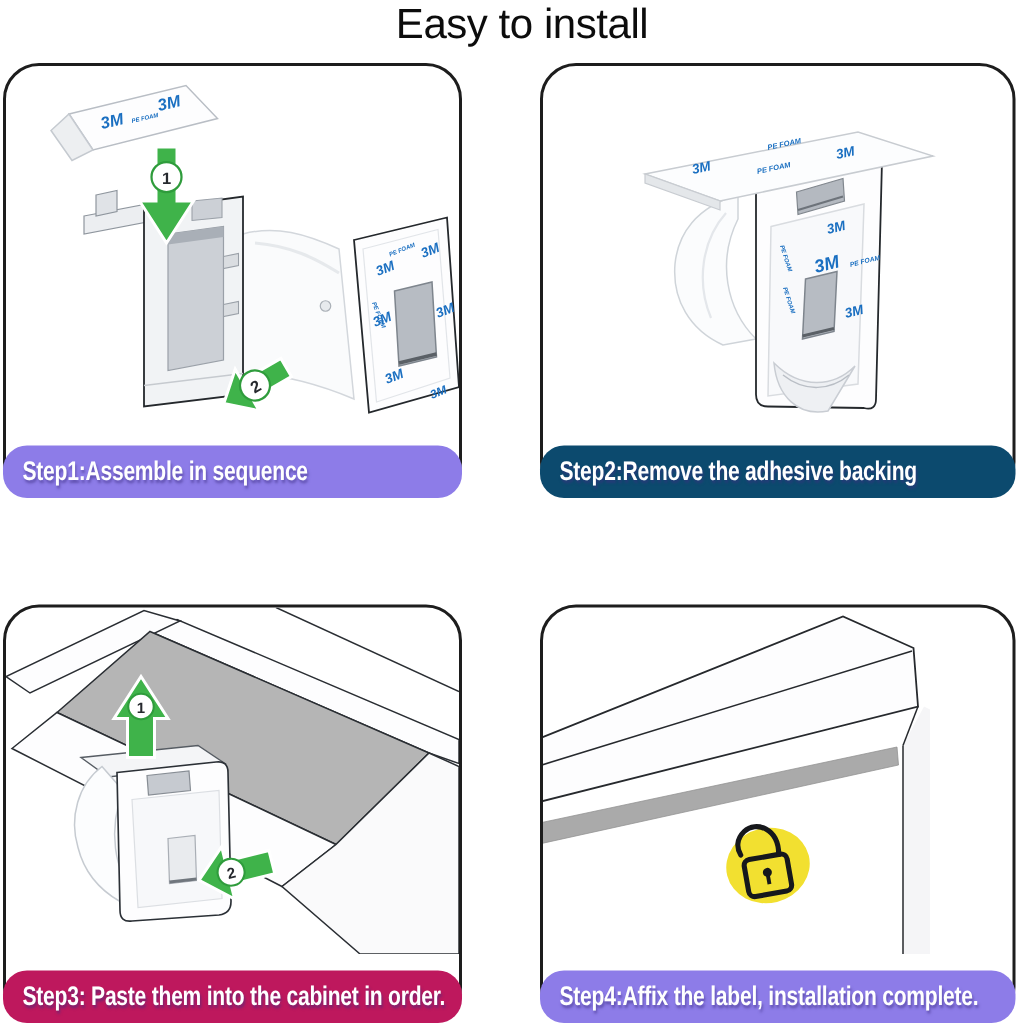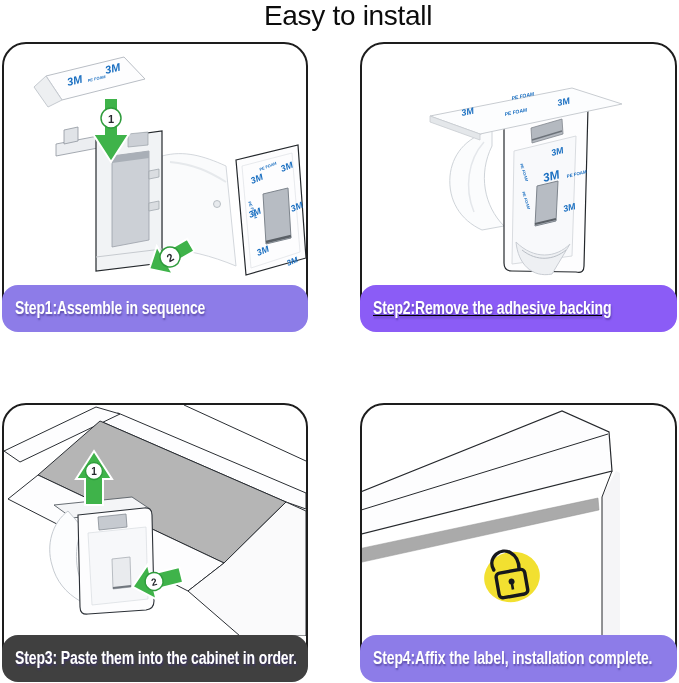--- a/index.html
+++ b/index.html
@@ -18,21 +18,21 @@
   .p1 { left:2px;  top:42px;  width:302px; height:286px; }
   .p2 { left:360px; top:42px; width:313px; height:286px; }
   .p3 { left:2px;  top:403px; width:302px; height:275px; }
   .p4 { left:360px; top:403px; width:313px; height:275px; }
   .canvas {
     position:absolute; left:0; top:0; right:0; bottom:44px;
     overflow:hidden; border-radius:22px 22px 0 0;
   }
   .canvas svg { display:block; width:100%; height:100%; }
   .banner {
-    position:absolute; left:-2px; right:-2px; bottom:-2px; height:47px;
+    position:absolute; left:-2px; right:-2px; bottom:-2px; height:35px;
     border-radius:16px; display:flex; align-items:center;
     padding-left:13px; box-sizing:border-box;
   }
   .banner-label {
     font-size:18px; font-weight:bold; color:#ffffff; white-space:nowrap;
     letter-spacing:-0.2px; transform:scaleX(0.78); transform-origin:0 50%;
     text-shadow:1px 2px 2px rgba(61,45,130,0.55);
   }
   svg text { font-family:"Liberation Sans", sans-serif; user-select:none; }
   .brand-t { font-weight:bold; font-style:italic; }
@@ -140,21 +140,21 @@
         <g>
           <polygon points="68,72 210,44 260,60 118,90" fill="#fcfdfe" stroke="#c8ccd1" stroke-width="1"></polygon>
           <polygon points="68,72 118,90 118,96 68,78" fill="#e4e7ea" stroke="#c8ccd1" stroke-width="0.8"></polygon>
           <text class="brand-t" x="100" y="72" font-size="9" transform="rotate(-12 100 72)" fill="#1a6fc1">3M</text>
           <text class="mat-t" x="150" y="56" font-size="5" transform="rotate(-12 150 56)" fill="#1a6fc1">PE FOAM</text>
           <text class="mat-t" x="143" y="72" font-size="5" transform="rotate(-12 143 72)" fill="#1a6fc1">PE FOAM</text>
           <text class="brand-t" x="196" y="62" font-size="9" transform="rotate(-12 196 62)" fill="#1a6fc1">3M</text>
         </g>
       </svg>
     </div>
-    <div class="banner" style="background-color: #8b5cf6; text-decoration: underline;">
+    <div class="banner" style="background-color: #0c4a6e;">
       <span class="banner-label">Step2:Remove the adhesive backing</span>
     </div>
   </div>
 
   <div class="panel p3">
     <div class="canvas">
       <svg viewBox="0 0 302 231">
 
         <g>
           <line x1="180" y1="0" x2="302" y2="56" stroke="#2a2e33" stroke-width="1"></line>
@@ -181,21 +181,21 @@
           <text class="marker-t" x="90" y="70" font-size="10" text-anchor="middle">1</text>
         </g>
 
         <g transform="rotate(-14 152 176)">
           <polygon points="128,176 148,158 148,168 178,168 178,184 148,184 148,194" stroke="#ffffff" stroke-width="2" fill="#3fb34a"></polygon>
           <circle cx="150" cy="176" r="9" fill="#ffffff" stroke-width="1.4" stroke="#2f9c3c"></circle>
           <text class="marker-t" x="150" y="180" font-size="10" text-anchor="middle">2</text>
         </g>
       </svg>
     </div>
-    <div class="banner" style="background-color: #404040;">
+    <div class="banner" style="background-color: #be185d;">
       <span class="banner-label">Step3:  Paste them into the cabinet in order.</span>
     </div>
   </div>
 
   <div class="panel p4">
     <div class="canvas">
       <svg viewBox="0 0 313 231">
 
         <g>
           <polygon points="240,92 254,66 258,68 258,231 240,231" fill="#f5f5f7"></polygon>

